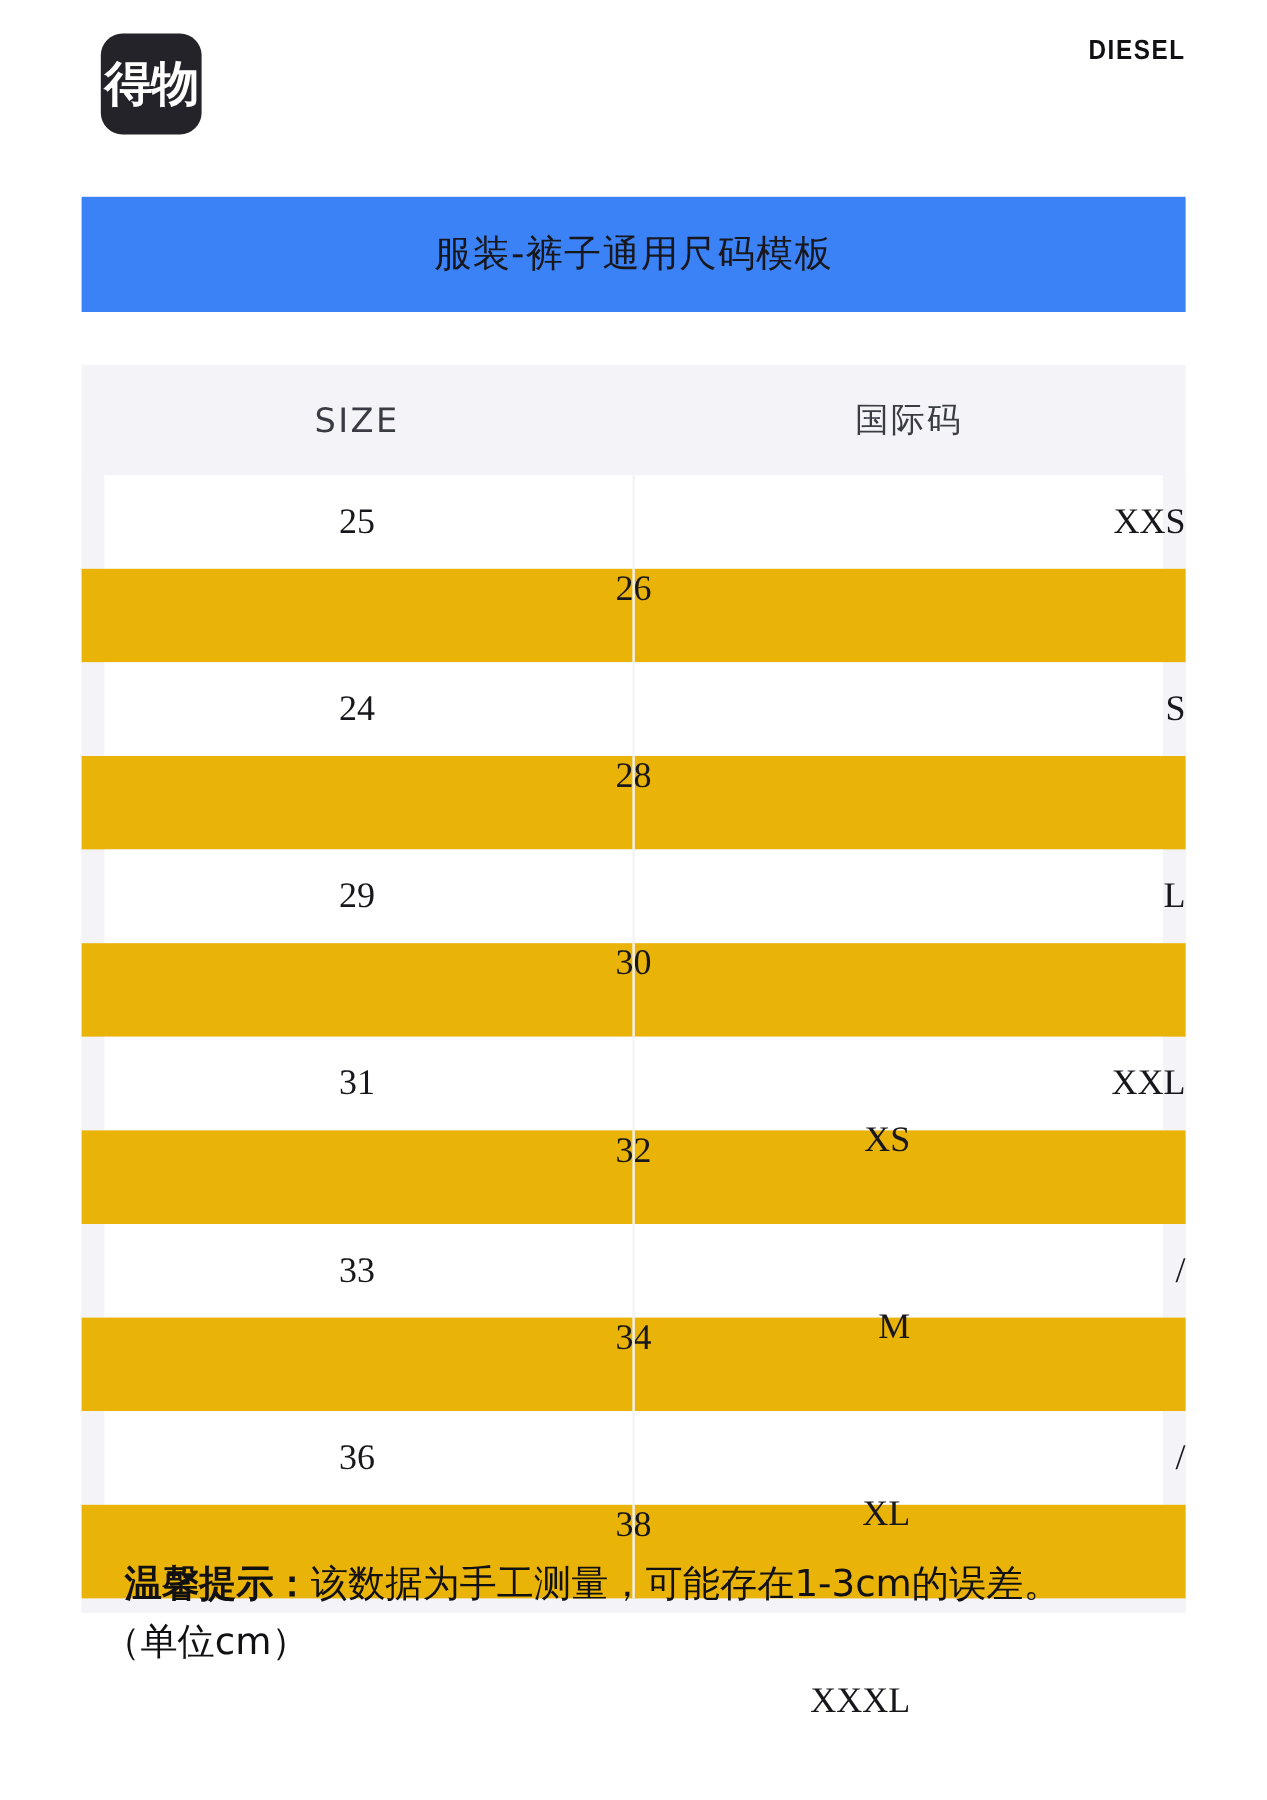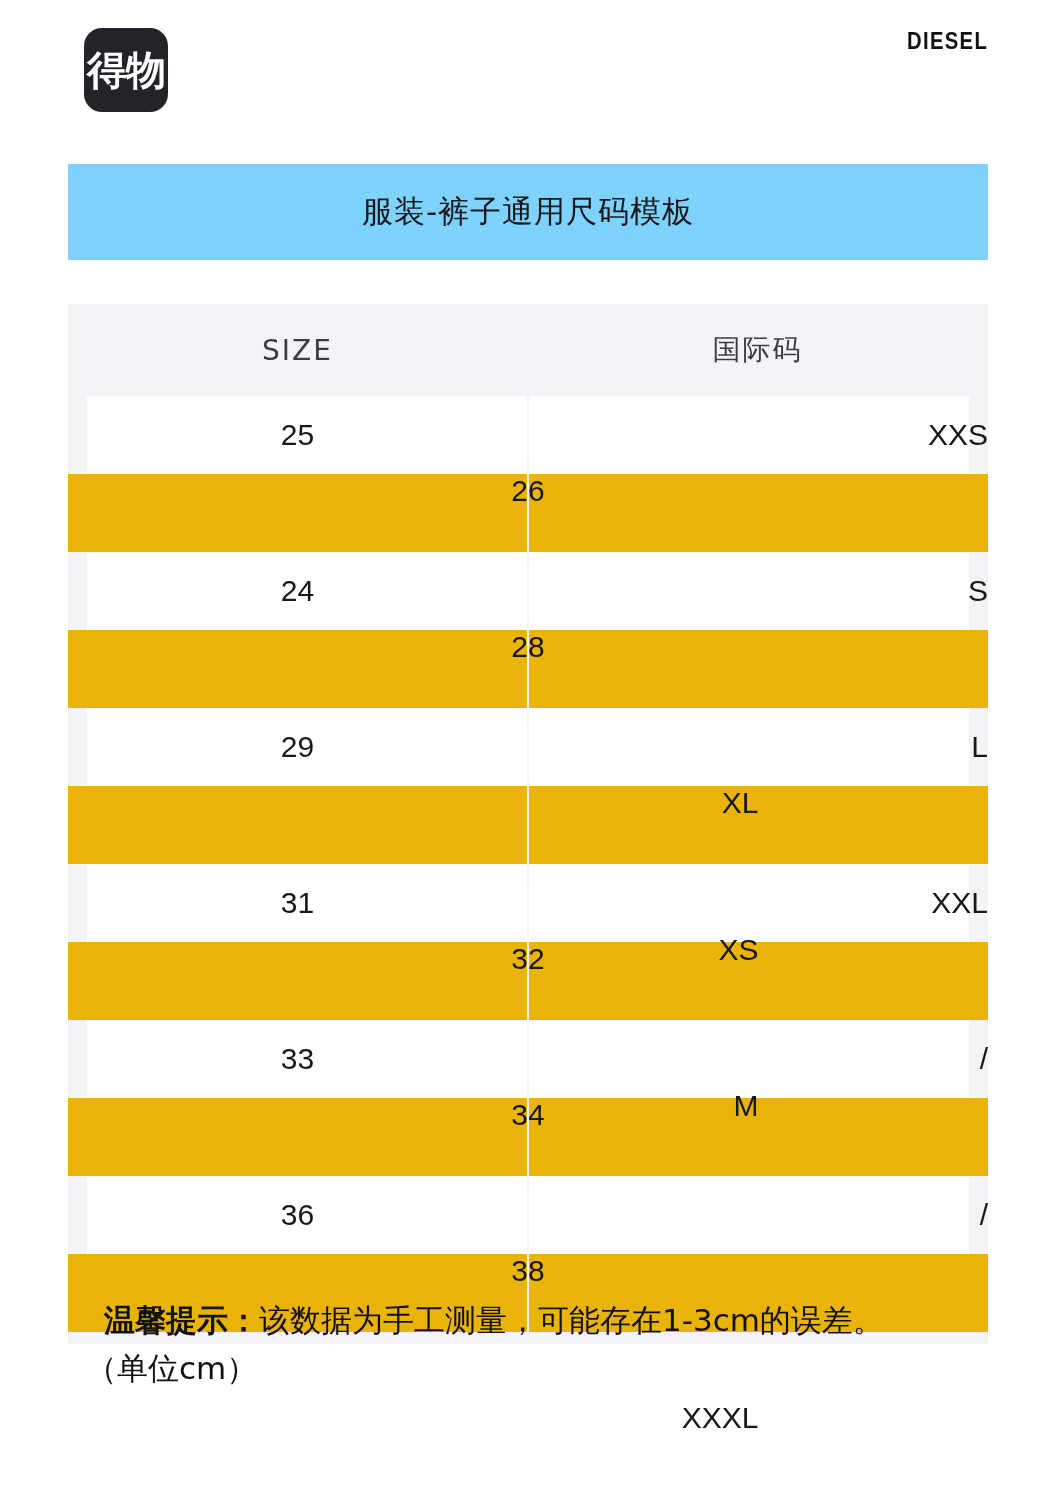--- a/index.html
+++ b/index.html
@@ -76,21 +76,21 @@
   
   .table-wrap {
     position: absolute;
     left: 68px;
     top: 164px;
     width: 920px;
   }
 
   .table-title {
     height: 96px;
-    background: #7dd3fc;
+    background: #3b82f6;
     display: flex;
     align-items: center;
     justify-content: center;
     font-size: 31px;
     color: #17171c;
     letter-spacing: 1px;
     font-family: "DejaVu Sans", "Liberation Sans", sans-serif;
   }
 
   .col-head {
@@ -130,21 +130,21 @@
     bottom: 0;
     background: #ffffff;
   }
 
   .cell {
     position: relative;
     z-index: 2;
     font-size: 30px;
     color: #17171c;
     text-align: center;
-    font-family: Liberation Sans, sans-serif;
+    font-family: Liberation Serif, serif;
   }
 
   
   .c1 { width: 459px; flex: 0 0 459px; }
   .c2 { width: 461px; flex: 0 0 461px; text-align: right; }
 
   
   .row::after,
   .col-head::after {
     content: "";
@@ -217,20 +217,21 @@
         <div class="cell c1">28</div>
         <div class="cell c2">M</div>
       </div>
 
       <div class="row white">
         <div class="cell c1">29</div>
         <div class="cell c2">L</div>
       </div>
 
       <div class="row alt">
+        <div class="cell c1">30</div>
         <div class="cell c2">XL</div>
       </div>
 
       <div class="row white">
         <div class="cell c1">31</div>
         <div class="cell c2">XXL</div>
       </div>
 
       <div class="row alt">
         <div class="cell c1">32</div>

